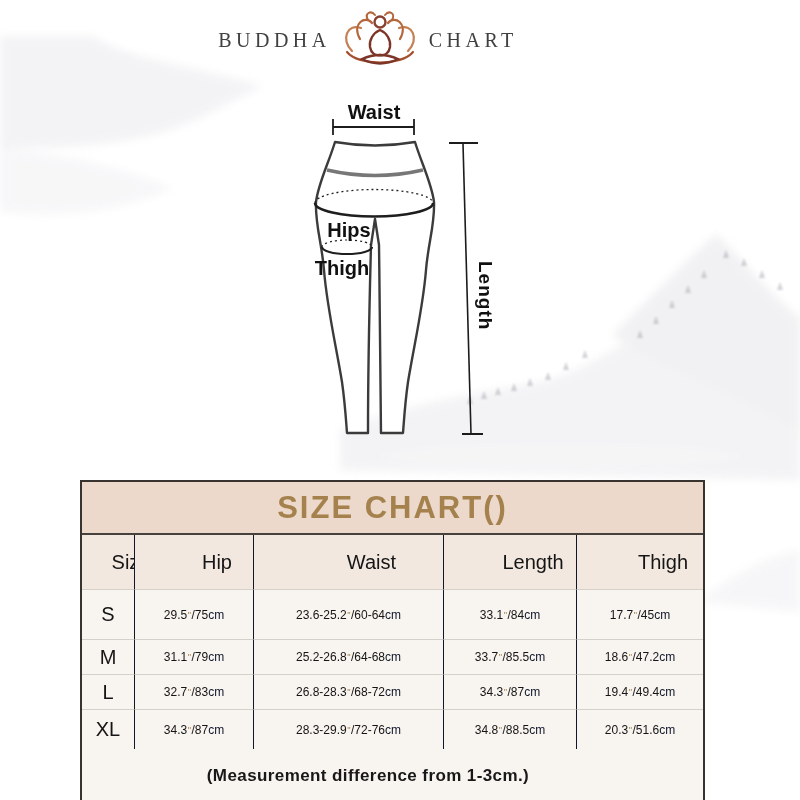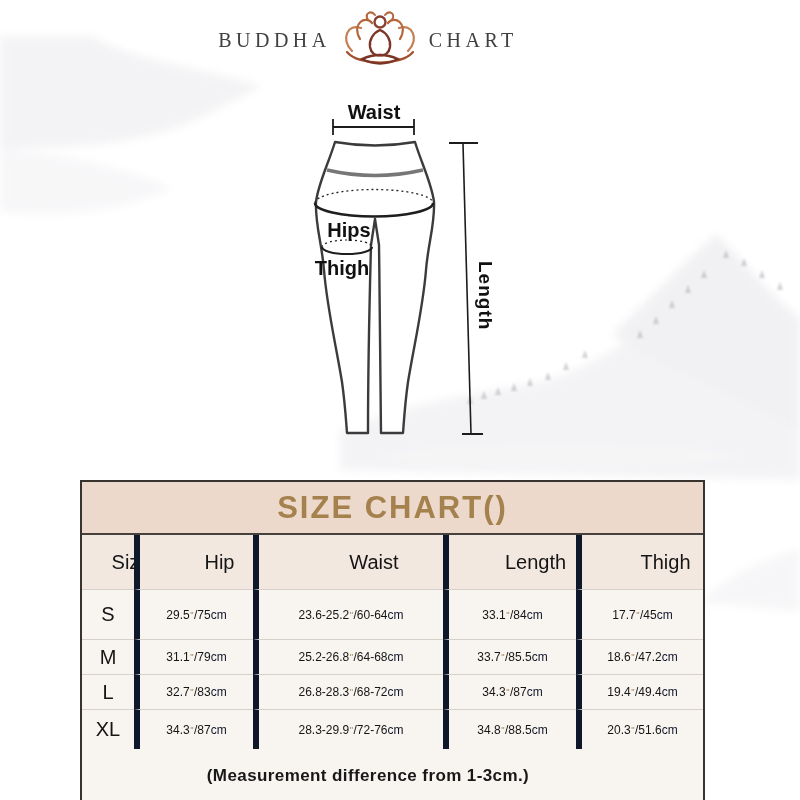--- a/index.html
+++ b/index.html
@@ -39,21 +39,21 @@
   .t-title .small{font-size:21px;letter-spacing:2px;padding-top:3px;}
   .t-grid{
     display:grid;
     grid-template-columns:52px 119px 190px 133px 127px;
     grid-template-rows:54px 50px 35px 35px 40px;
   }
   .cell{
     display:flex;align-items:center;justify-content:center;
     font-size:12px;color:#151515;white-space:nowrap;
   }
-  .cell.vline{border-left:6px solid #0f172a;}
+  .cell.vline{border-left:1px solid #0f172a;}
   .cell.hline{border-top:1px solid #d6d0ca;}
   .cell.hdr{background:#f3e8e0;font-weight:normal;font-size:20px;padding-left:46px;}
   .cell.sz{font-size:20px;}
   .u-in{color:#a5824d;font-size:0.78em;vertical-align:0.22em;padding:0 0.5px;}
   .u-cm{color:#0f172a;}
   
   .note{
     position:absolute;top:766px;left:0;width:800px;text-align:center;
     transform:translateX(-32px);
     font-size:17px;font-weight:bold;color:#181818;letter-spacing:0.4px;z-index:2;

